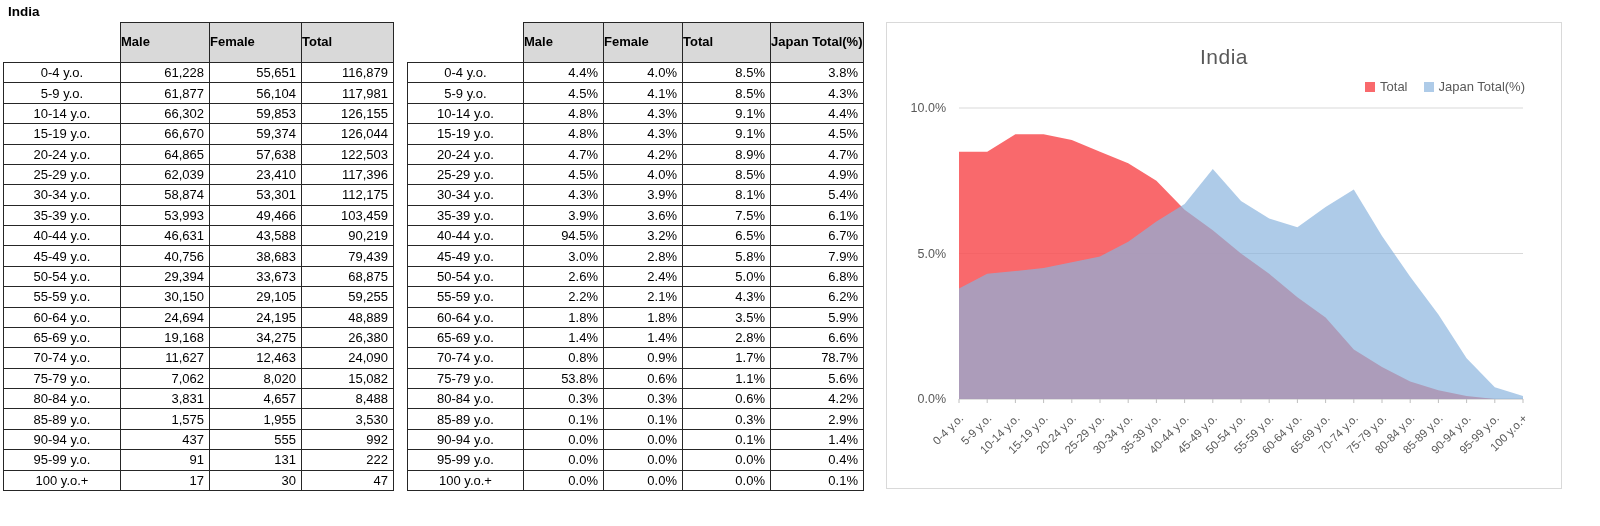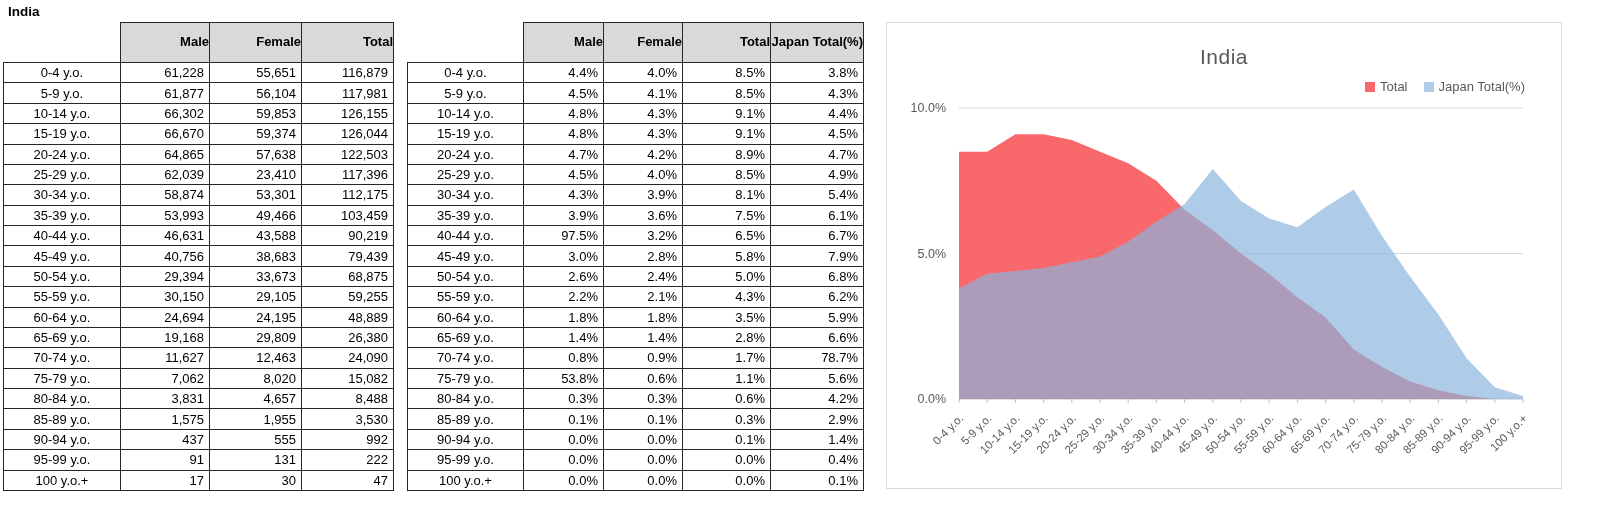--- a/index.html
+++ b/index.html
@@ -3,21 +3,21 @@
 <meta charset="utf-8">
 <style>
   html,body{margin:0;padding:0;}
   body{
     width:1600px;height:526px;position:relative;overflow:hidden;
     background:#ffffff;font-family:"Liberation Sans",sans-serif;color:#000;
   }
   .sheet-title{position:absolute;left:8px;top:4px;font-size:13.5px;font-weight:bold;}
   .tbl{position:absolute;border-collapse:collapse;table-layout:fixed;font-size:13px;}
   .tbl th,.tbl td{border:1px solid #262626;padding:0;overflow:hidden;white-space:nowrap;vertical-align:middle;}
-  .tbl thead th{background:#D9D9D9;font-weight:bold;text-align:right;height:39px;line-height:1.15;white-space:normal;}
+  .tbl thead th{background:#D9D9D9;font-weight:bold;text-align:left;height:39px;line-height:1.15;white-space:normal;}
   .tbl thead th.corner{border:none;background:transparent;}
   .tbl tbody tr{height:20.38px;}
   .tbl td.lbl{text-align:center;}
   .tbl td.num{text-align:right;padding-right:5px;}
   #tbl-counts{left:3px;top:22px;}
   #tbl-percent{left:407px;top:22px;}
   .chart-card{
     position:absolute;left:886px;top:22px;width:676px;height:467px;
     box-sizing:border-box;border:1px solid #D9D9D9;background:#fff;
   }
@@ -124,21 +124,21 @@
       </tr>
       <tr>
         <td class="lbl">60-64 y.o.</td>
         <td class="num">24,694</td>
         <td class="num">24,195</td>
         <td class="num">48,889</td>
       </tr>
       <tr>
         <td class="lbl">65-69 y.o.</td>
         <td class="num">19,168</td>
-        <td class="num">29,809</td>
+        <td class="num">34,275</td>
         <td class="num">26,380</td>
       </tr>
       <tr>
         <td class="lbl">70-74 y.o.</td>
         <td class="num">11,627</td>
         <td class="num">12,463</td>
         <td class="num">24,090</td>
       </tr>
       <tr>
         <td class="lbl">75-79 y.o.</td>
@@ -248,21 +248,21 @@
       </tr>
       <tr>
         <td class="lbl">35-39 y.o.</td>
         <td class="num">3.9%</td>
         <td class="num">3.6%</td>
         <td class="num">7.5%</td>
         <td class="num">6.1%</td>
       </tr>
       <tr>
         <td class="lbl">40-44 y.o.</td>
-        <td class="num">97.5%</td>
+        <td class="num">94.5%</td>
         <td class="num">3.2%</td>
         <td class="num">6.5%</td>
         <td class="num">6.7%</td>
       </tr>
       <tr>
         <td class="lbl">45-49 y.o.</td>
         <td class="num">3.0%</td>
         <td class="num">2.8%</td>
         <td class="num">5.8%</td>
         <td class="num">7.9%</td>

